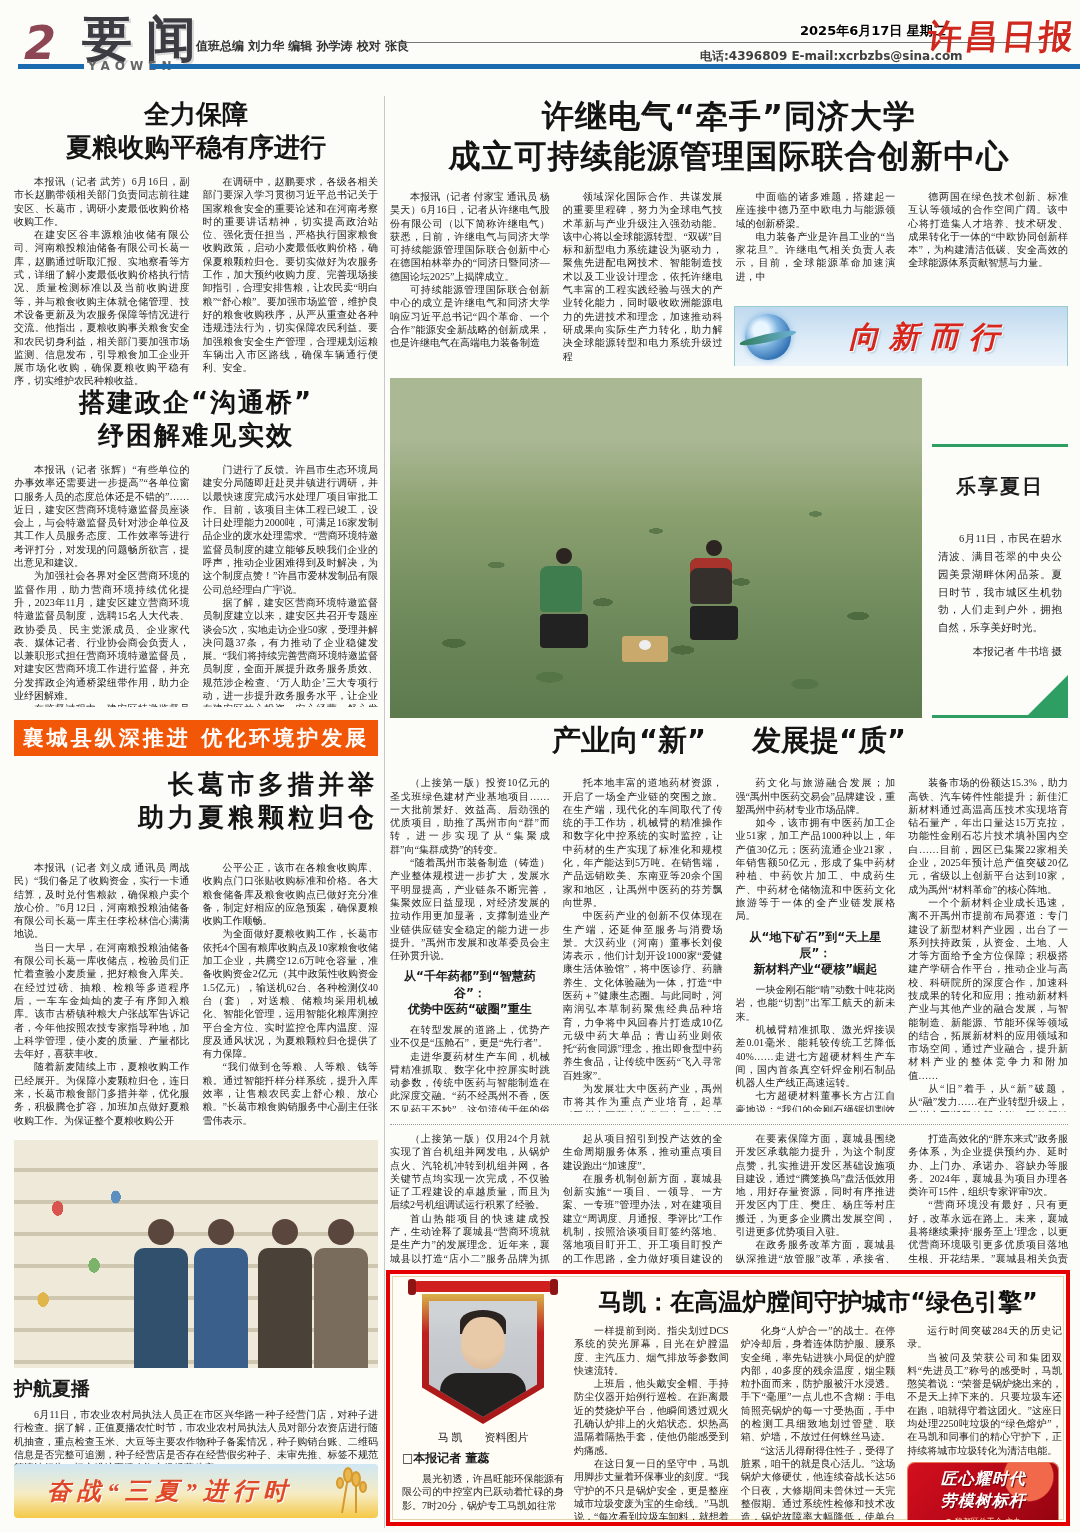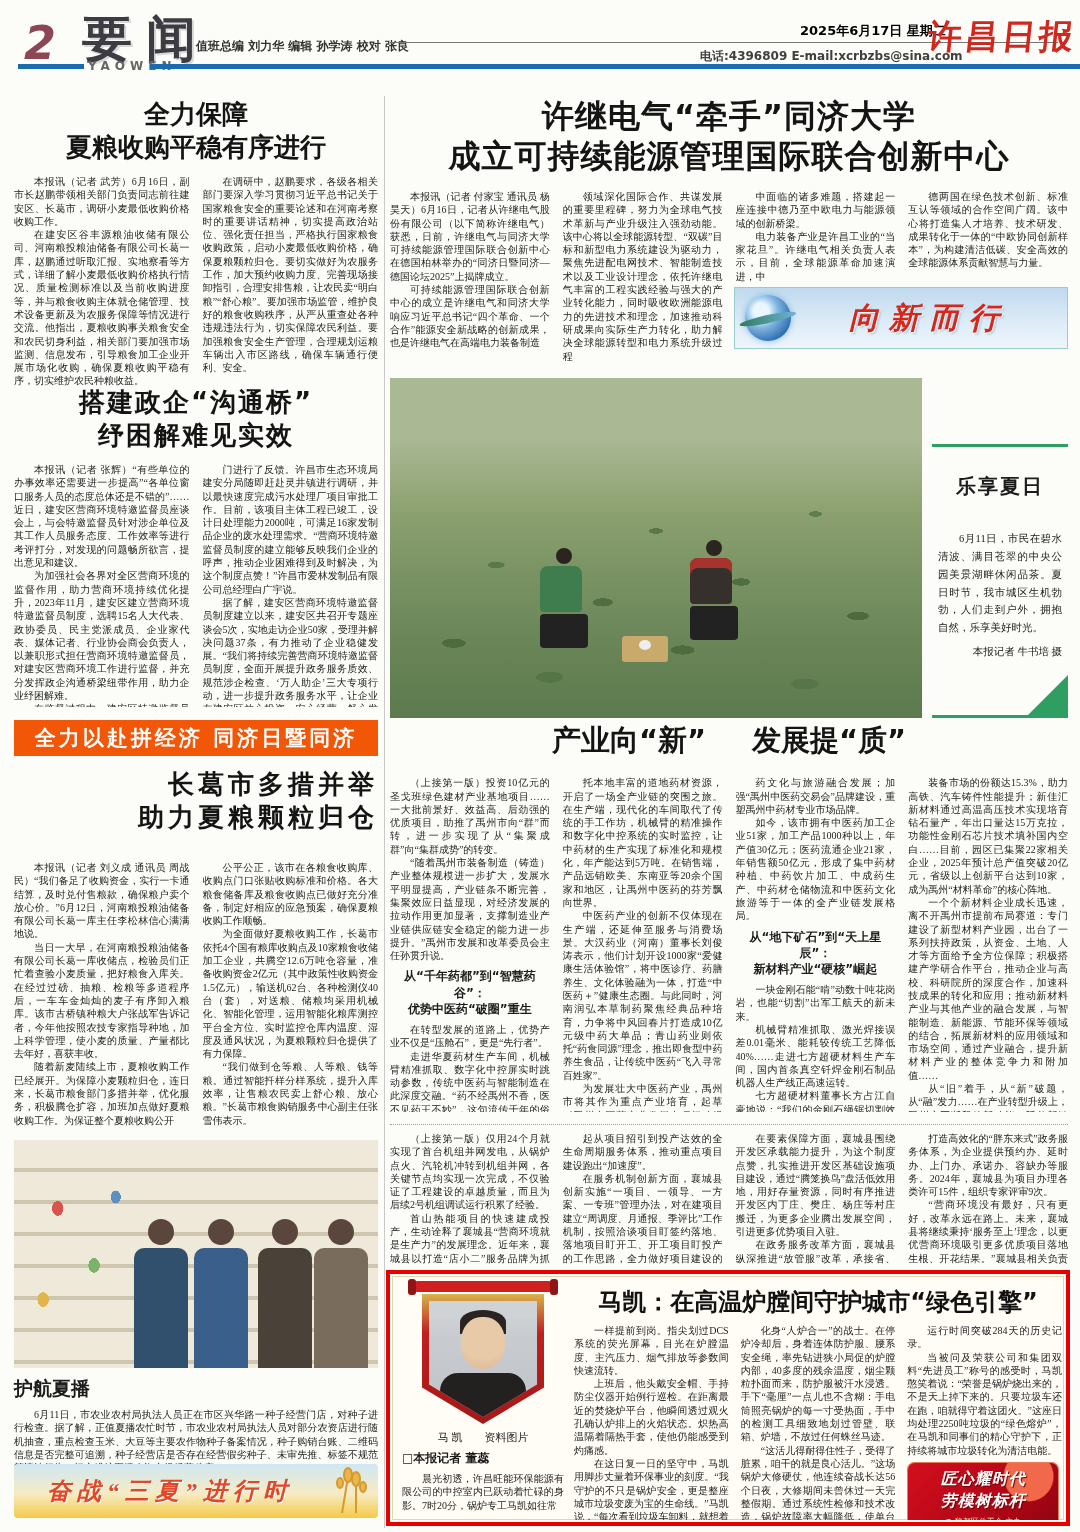--- a/index.html
+++ b/index.html
@@ -145,21 +145,21 @@
           <p>在监督过程中，建安区特邀监督员了解到建安区灵井镇发制品企业急需就近建设污水处理厂后，立即向相关部</p>
         </div>
       <div class="col">
           <p>门进行了反馈。许昌市生态环境局建安分局随即赶赴灵井镇进行调研，并以最快速度完成污水处理厂项目审批工作。目前，该项目主体工程已竣工，设计日处理能力2000吨，可满足16家发制品企业的废水处理需求。“营商环境特邀监督员制度的建立能够反映我们企业的呼声，推动企业困难得到及时解决，为这个制度点赞！”许昌市爱林发制品有限公司总经理白广宇说。</p>
           <p>据了解，建安区营商环境特邀监督员制度建立以来，建安区共召开专题座谈会5次，实地走访企业50家，受理并解决问题37条，有力推动了企业稳健发展。“我们将持续完善营商环境特邀监督员制度，全面开展提升政务服务质效、规范涉企检查、‘万人助企’三大专项行动，进一步提升政务服务水平，让企业在建安区放心投资、安心经营、舒心发展。”建安区委常委、常务副区长杨清伦表示。</p>
         </div>
     </div>
   </div>
 
   <div class="abs banner-orange" style="left:14px;top:720px;width:364px;height:36px;">
-    <span>全力以赴拼经济 同济日暨同济</span>
+    <span>襄城县纵深推进 优化环境护发展</span>
   </div>
 
   <div class="art" style="left:14px;top:768px;width:364px;">
     <h2 style="font-size:26px;letter-spacing:4px;text-align:right;"><span>长葛市多措并举</span><br>
         <span>助力夏粮颗粒归仓</span></h2>
     <div class="cols" style="margin-top:28px;height:272px;">
       <div class="col">
           <p>本报讯（记者 刘义成 通讯员 周战民）“我们备足了收购资金，实行一卡通结算，及时兑付售粮款，确保粮户卖个放心价。”6月12日，河南粮投粮油储备有限公司长葛一库主任李松林信心满满地说。</p>
           <p>当日一大早，在河南粮投粮油储备有限公司长葛一库收储点，检验员们正忙着查验小麦质量，把好粮食入库关。在经过过磅、抽粮、检粮等多道程序后，一车车金灿灿的麦子有序卸入粮库。该市古桥镇种粮大户张战军告诉记者，今年他按照农技专家指导种地，加上科学管理，使小麦的质量、产量都比去年好，喜获丰收。</p>
           <p>随着新麦陆续上市，夏粮收购工作已经展开。为保障小麦颗粒归仓，连日来，长葛市粮食部门多措并举，优化服务，积极腾仓扩容，加班加点做好夏粮收购工作。为保证整个夏粮收购公开</p>
@@ -224,21 +224,21 @@
       <div class="col">
           <p>领域深化国际合作、共谋发展的重要里程碑，努力为全球电气技术革新与产业升级注入强劲动能。该中心将以全球能源转型、“双碳”目标和新型电力系统建设为驱动力，聚焦先进配电网技术、智能制造技术以及工业设计理念，依托许继电气丰富的工程实践经验与强大的产业转化能力，同时吸收欧洲能源电力的先进技术和理念，加速推动科研成果向实际生产力转化，助力解决全球能源转型和电力系统升级过程</p>
         </div>
       <div class="col">
           <p>中面临的诸多难题，搭建起一座连接中德乃至中欧电力与能源领域的创新桥梁。</p>
           <p>电力装备产业是许昌工业的“当家花旦”。许继电气相关负责人表示，目前，全球能源革命加速演进，中</p>
         </div>
       <div class="col">
           <p>德两国在绿色技术创新、标准互认等领域的合作空间广阔。该中心将打造集人才培养、技术研发、成果转化于一体的“中欧协同创新样本”，为构建清洁低碳、安全高效的全球能源体系贡献智慧与力量。</p>
         </div>
-      <div class="xn" style="position:absolute;right:0;top:97px;width:332px;height:60px;">
+      <div class="xn" style="position:absolute;right:0;top:116px;width:332px;height:60px;">
         <div class="globe"></div>
         <span class="txt">向新而行</span>
       </div>
     </div>
   </div>
 
   <div class="abs photo2" style="left:390px;top:378px;width:532px;height:340px;">
     <div class="p2fig" style="left:150px;top:170px;">
       <div class="p2head"></div>
         <div class="p2body" style="background:#3f7d4e;"></div>

